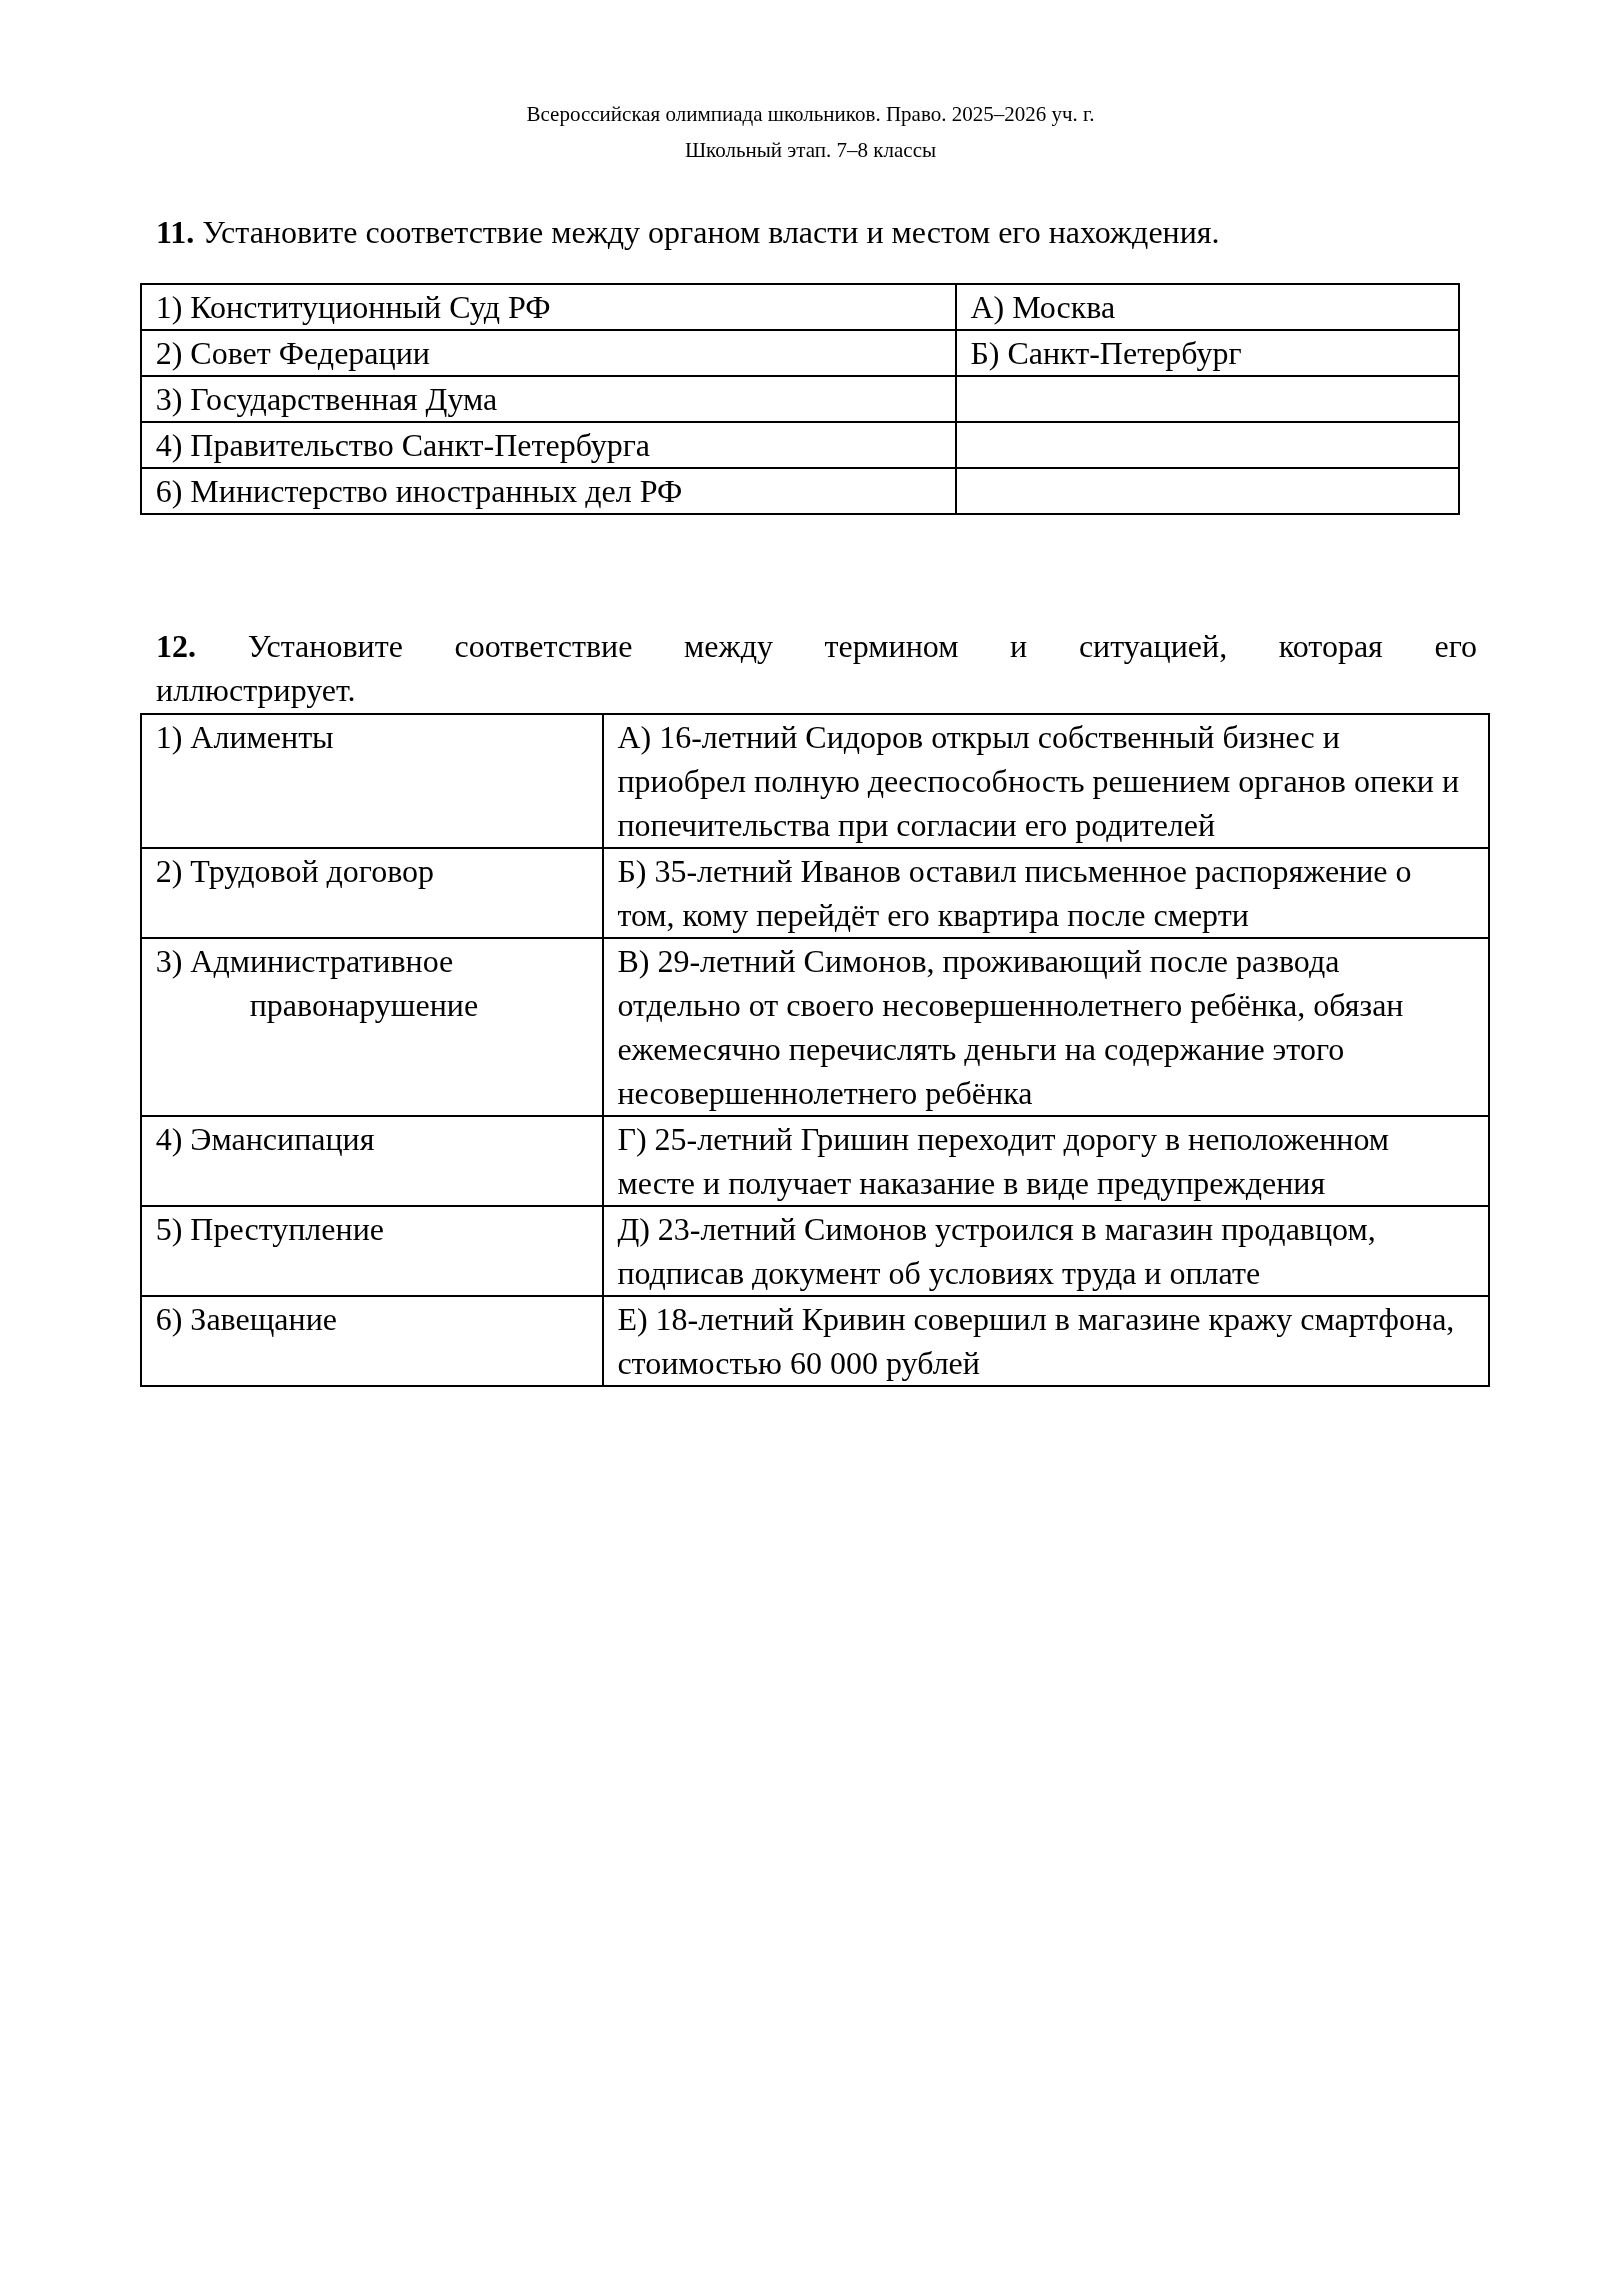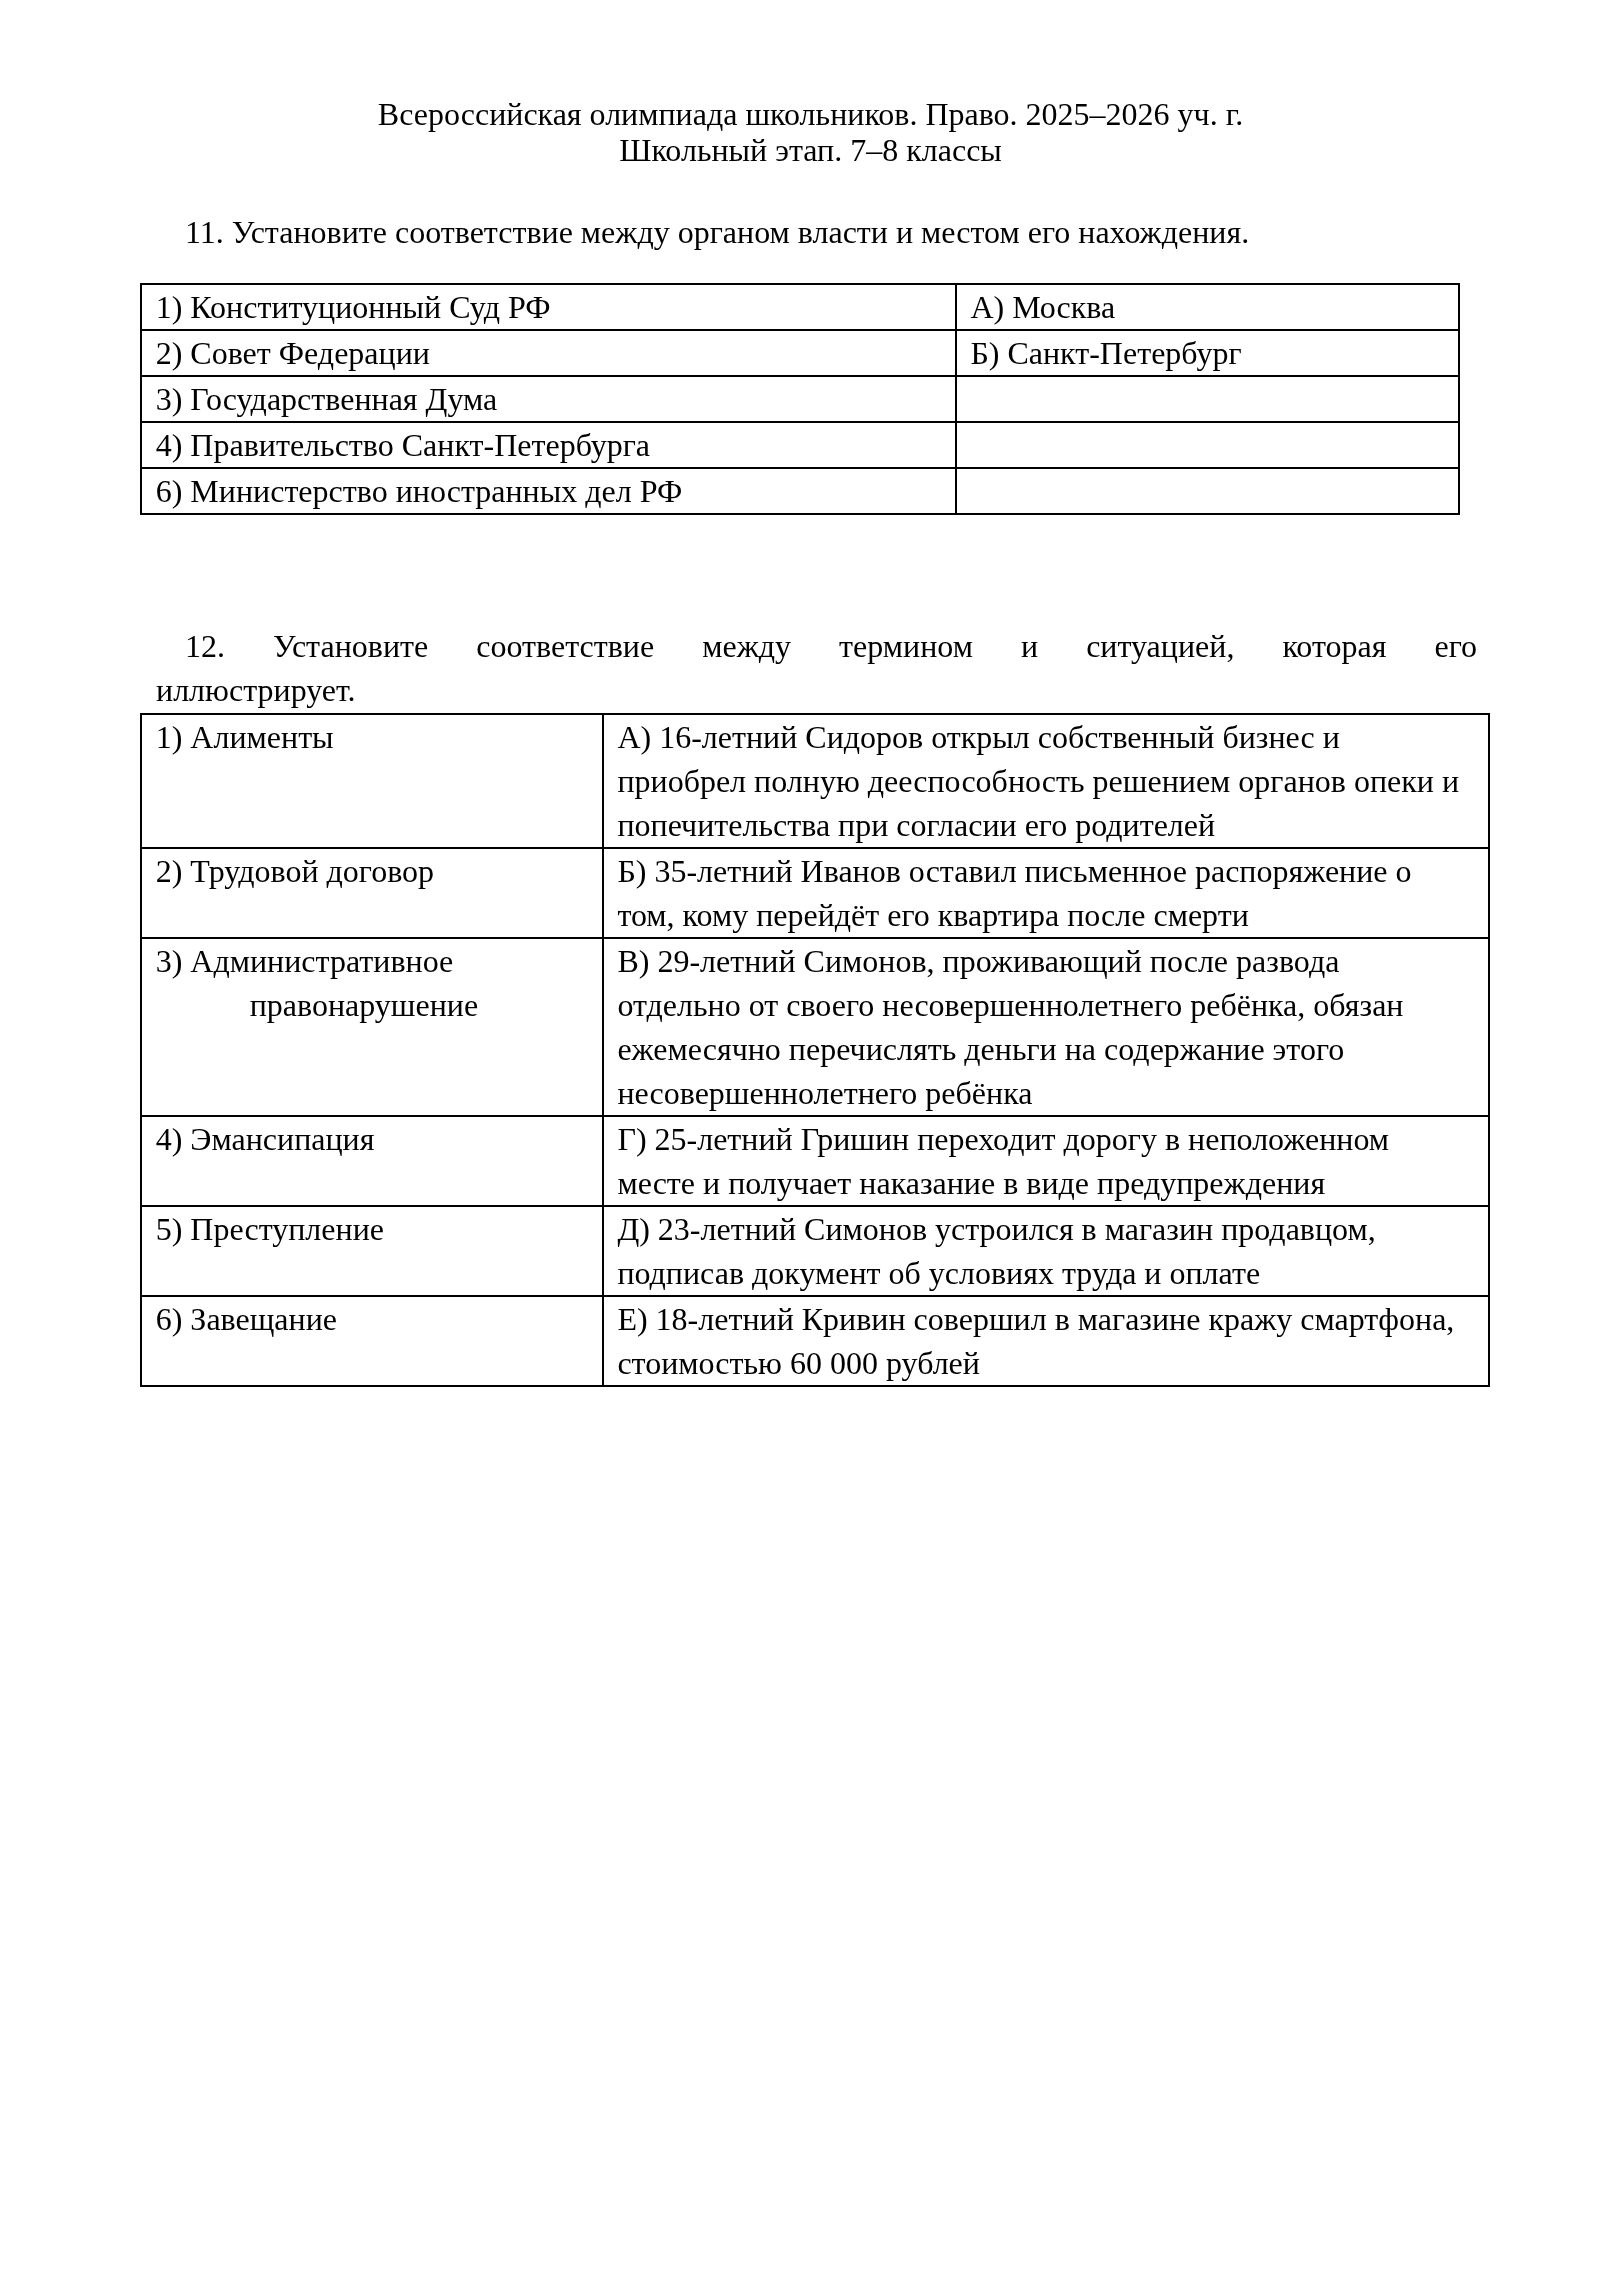--- a/index.html
+++ b/index.html
@@ -2,26 +2,26 @@
 <html><head>
   <meta charset="utf-8">
   <style>
     html, body { margin: 0; padding: 0; background: #ffffff; }
     body {
       width: 1621px; height: 2293px; position: relative; overflow: hidden;
       font-family: "Liberation Serif", "DejaVu Serif", serif; color: #000;
     }
     .header {
       position: absolute; top: 96px; left: 0; width: 1621px;
-      text-align: center; font-size: 32px; line-height: 36px;
+      text-align: center; font-size: 21px; line-height: 36px;
     }
     .task {
       position: absolute; font-size: 32px; line-height: 44px;
     }
-    .task b { font-weight: normal; margin-left: 29px; }
+    .task b { font-weight: bold; }
     .task1 { top: 210px; left: 156px; width: 1333px; }
     .task2 { top: 624px; left: 156px; width: 1321px; text-align: justify; text-align-last: left; }
     .task2 .first-line { display: block; text-align: justify; text-align-last: justify; }
     table {
       position: absolute; border-collapse: collapse;
       font-size: 32px; line-height: 44px;
     }
     td { border: 2px solid #000; padding: 0 0 0 13.7px; vertical-align: top; }
     .t1 { top: 283px; left: 140px; width: 1320px; }
     .t1 td { height: 43px; padding-top: 0; }

